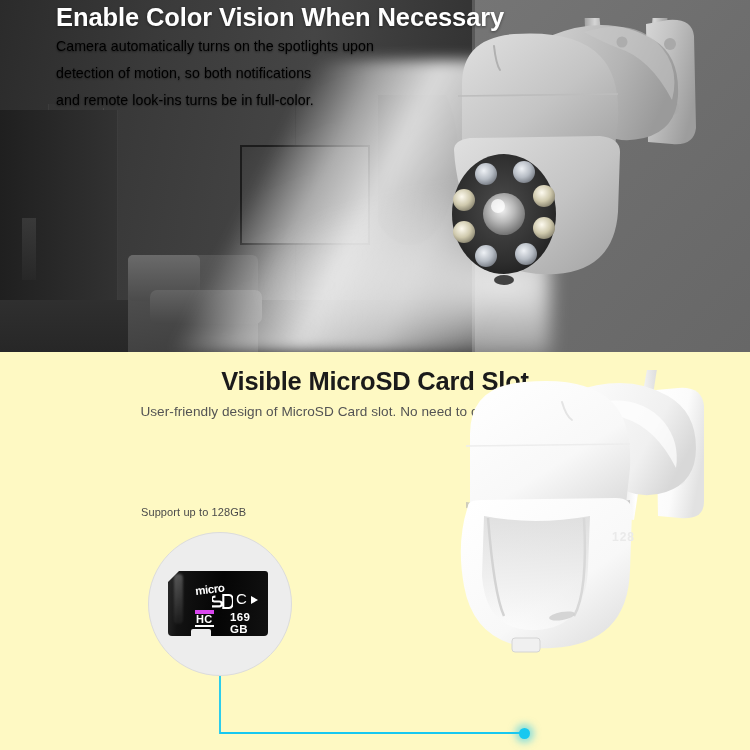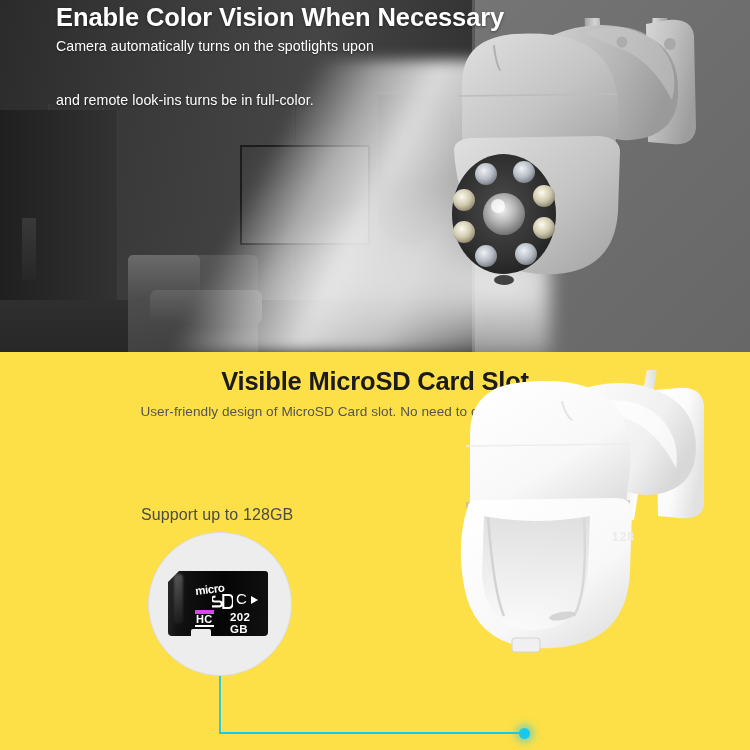--- a/index.html
+++ b/index.html
@@ -93,49 +93,49 @@
     position:absolute; left:472px; top:0; width:3px; height:352px;
     background:linear-gradient(180deg,#5a5a5a,#4e4e4e);
   }
 
   
   #camera-night{ position:absolute; left:432px; top:18px; width:290px; height:334px; }
 
   
   #panel-microsd{
     position:absolute; left:0; top:352px; width:750px; height:398px;
-    background:#fde047; overflow:hidden;padding-left:40px;
+    background:#fef9c3; overflow:hidden;padding-left:40px;
   }
 
   
   #color-vision-title{
     position:absolute; left:56px; top:3px; width:640px;
     font-size:25.5px; font-weight:bold; color:#ffffff; letter-spacing:-.1px;
     text-shadow:0 1px 3px rgba(0,0,0,.45);
   }
   .cv-body-line{
     position:absolute; left:56px; width:560px;
-    font-size:14.2px; color:#ffffff; letter-spacing:.05px;
+    font-size:14.2px; color:#000000; letter-spacing:.05px;
     text-shadow:0 1px 2px rgba(0,0,0,.45);
   }
   #cv-line-1{ top:38px; }
   #cv-line-2{ top:65px; }
   #cv-line-3{ top:92px; }
 
   #microsd-title{
     position:absolute; left:0; top:15px; width:750px; text-align:center;
     font-size:25.5px; font-weight:bold; color:#1b1b1b; letter-spacing:-.2px;
   }
   #microsd-subtitle{
     position:absolute; left:0; top:52px; width:750px; text-align:center;
     font-size:13.6px; color:#545454; letter-spacing:.05px;
   }
   #support-label{
     position:absolute; left:141px; top:154px;
-    font-size:16px; color:#4a4a4a; letter-spacing:.1px;text-align:right;
+    font-size:11px; color:#4a4a4a; letter-spacing:.1px;text-align:right;
   }
 
   
   #sd-callout{
     position:absolute; left:148px; top:532px; width:144px; height:144px;
     border-radius:50%;
     background:#ededed;
     border:1px solid #dcdcdc;
   }
   #sd-card{
@@ -312,20 +312,21 @@
         <circle cx="54" cy="238" r="11" fill="url(#gLedCool)"></circle>
         <circle cx="94" cy="236" r="11" fill="url(#gLedCool)"></circle>
         <circle cx="72" cy="196" r="21" fill="url(#gLens)"></circle>
         <circle cx="66" cy="188" r="7" fill="#ffffff" opacity=".75"></circle>
         <ellipse cx="72" cy="262" rx="10" ry="5" fill="#1a1a1a" opacity=".8"></ellipse>
       </svg>
     </div>
 
     <h1 id="color-vision-title">Enable Color Vision When Necessary</h1>
     <p class="cv-body-line" id="cv-line-1">Camera automatically turns on the spotlights upon</p>
+    <p class="cv-body-line" id="cv-line-2">detection of motion, so both notifications</p>
     <p class="cv-body-line" id="cv-line-3">and remote look-ins turns be in full-color.</p>
   </section>
 
   <section id="panel-microsd">
     <h2 id="microsd-title">Visible MicroSD Card Slot</h2>
     <p id="microsd-subtitle">User-friendly design of MicroSD Card slot. No need to disassemble the whole</p>
     <p id="support-label">Support up to 128GB</p>
   </section>
 
   <div id="camera-white">
@@ -395,21 +396,21 @@
     <div class="sd-notch-bottom"></div>
     <div class="sd-gloss"></div>
     <span class="sd-micro-word">micro</span>
     <svg class="sd-sd-logo" viewBox="0 0 26 20">
       <path d="M3 4 q-3 0 -3 3 q0 3 3 3 l6 0 q3 0 3 3 q0 3 -3 3 l-8 0
                M14 2 l7 0 q5 0 5 8 q0 8 -5 8 l-7 0 Z" fill="none" stroke="#ffffff" stroke-width="2.6" stroke-linecap="square"></path>
     </svg>
     <span class="sd-hc">HC</span>
     <span class="sd-class-c">C</span>
     <div class="sd-play-tri"></div>
-    <span class="sd-capacity">202 GB</span>
+    <span class="sd-capacity">169 GB</span>
   </div>
 
   <svg id="connector-line" viewBox="0 0 750 398">
     <path d="M220 324 L220 381 L524 381" fill="none" stroke="#17c8f0" stroke-width="1.8"></path>
   </svg>
   <div id="connector-dot"></div>
 
 </div>
 
 </body></html>

